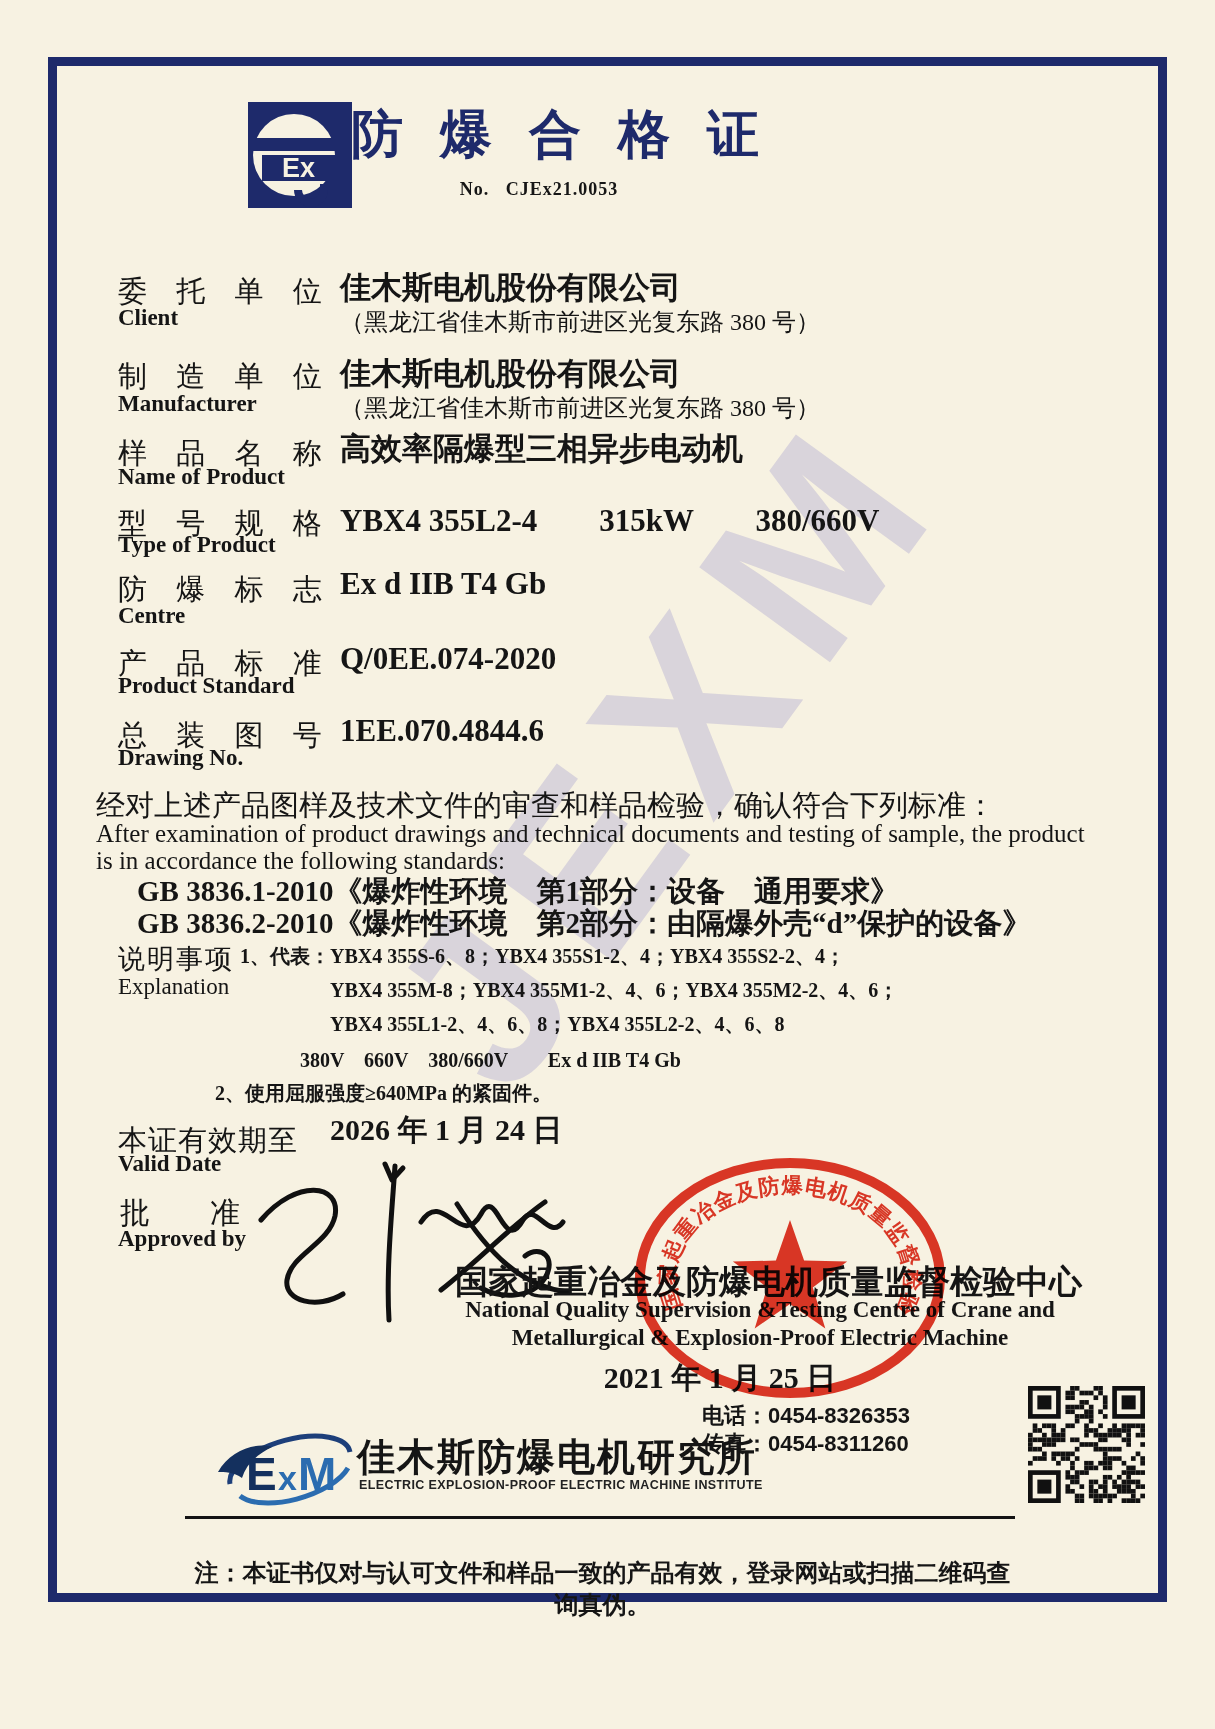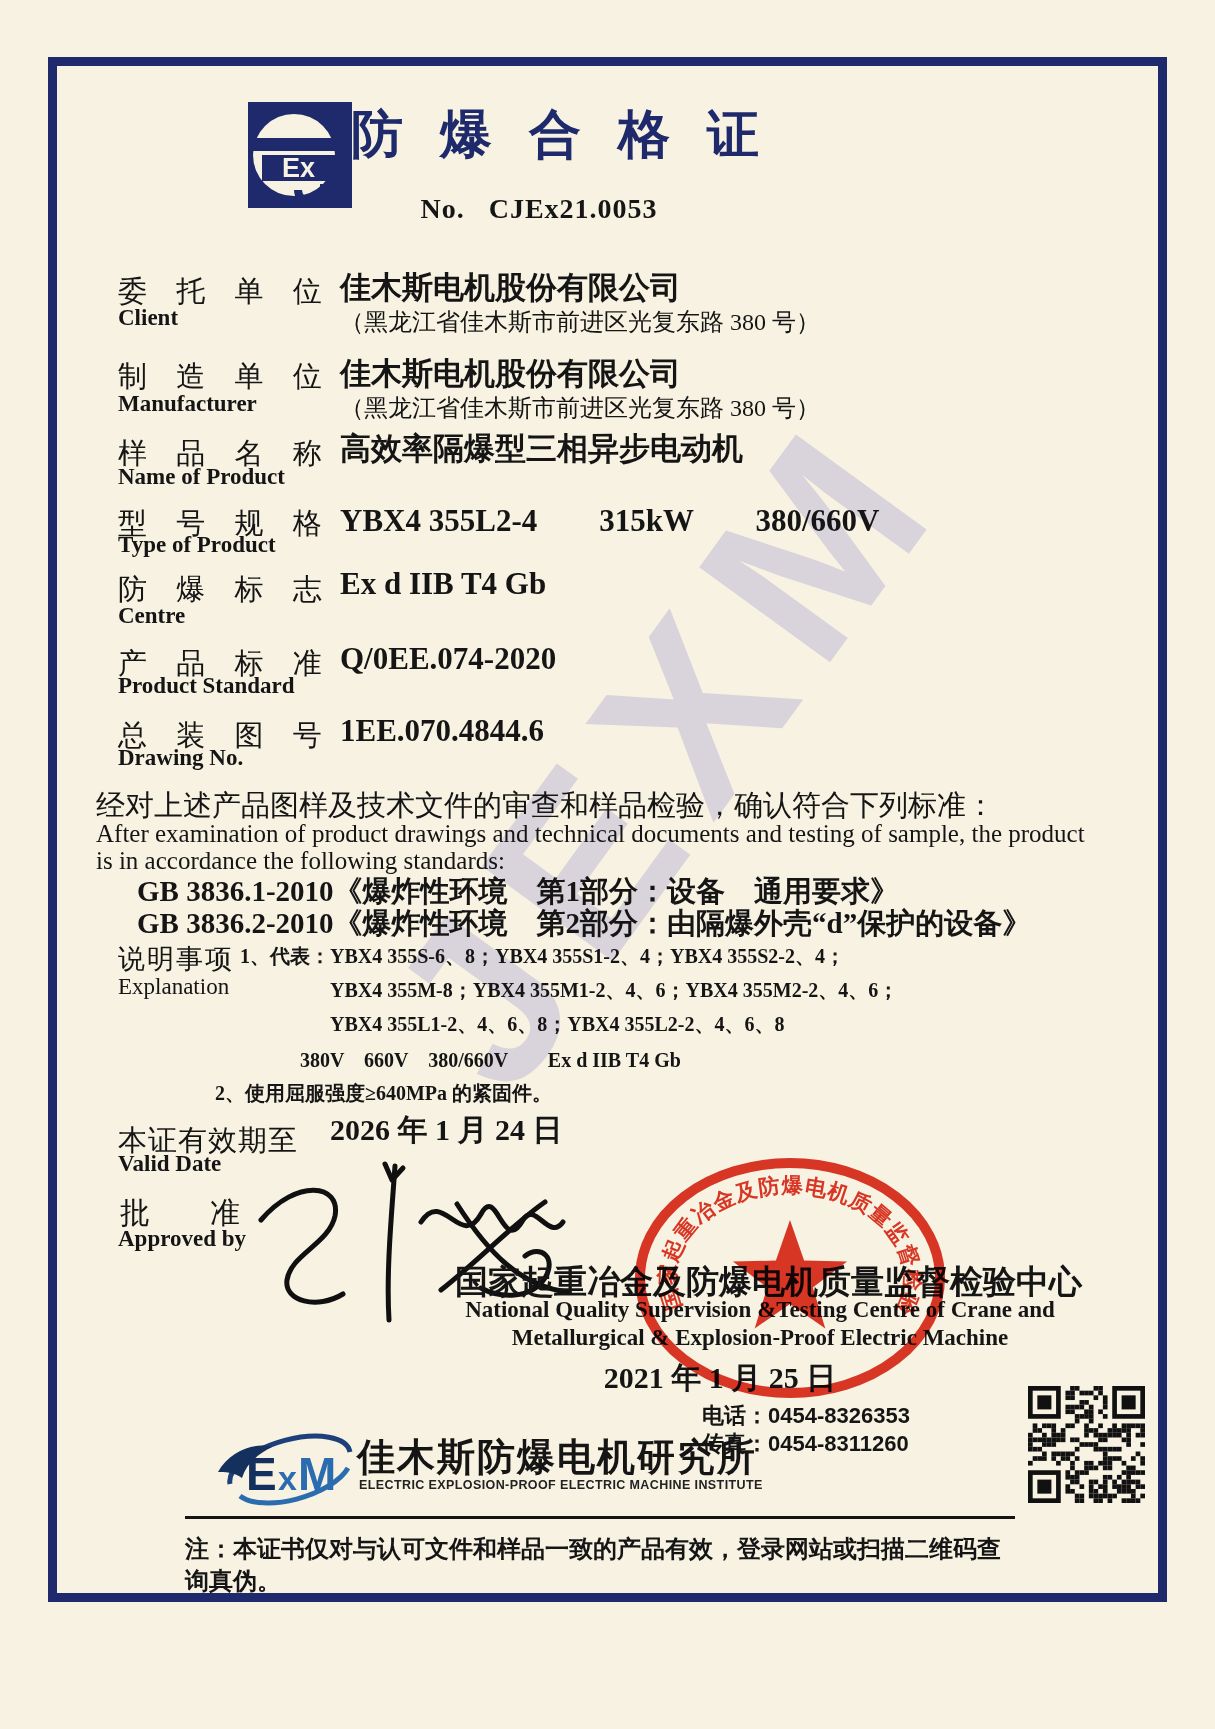--- a/index.html
+++ b/index.html
@@ -17,34 +17,34 @@
     position:absolute;left:245px;top:590px;width:840px;height:320px;
     display:flex;align-items:center;justify-content:center;
     transform:rotate(-54deg);
     font-family:"Liberation Sans", sans-serif;font-weight:bold;
     font-size:235px;letter-spacing:28px;color:rgba(148,142,202,0.30);
     z-index:0;pointer-events:none;white-space:nowrap;
   }
   .hdr{position:absolute;left:339px;top:100px;width:400px;text-align:center;z-index:1;}
   .hdr-cn{font-size:52px;font-weight:bold;color:#1e2a6b;letter-spacing:12px;white-space:nowrap;margin-left:12px;}
   .hdr-en{font-size:25px;font-weight:bold;color:#1e2a6b;letter-spacing:1px;margin-top:12px;white-space:pre;}
-  .hdr-no{font-size:28px;font-weight:bold;color:#161616;letter-spacing:1px;margin-top:23px;white-space:pre;}
+  .hdr-no{font-size:18px;font-weight:bold;color:#161616;letter-spacing:1px;margin-top:9px;white-space:pre;}
   .lbl-cn{font-size:29px;letter-spacing:11px;white-space:nowrap;z-index:1;}
   .lbl-en{font-size:23px;font-weight:bold;white-space:nowrap;z-index:1;}
   .val{font-size:31px;font-weight:bold;white-space:pre;z-index:1;}
   .sub{font-size:24px;white-space:nowrap;z-index:1;}
   .para-cn{font-size:29px;font-weight:400;white-space:nowrap;z-index:1;}
   .para-en{font-size:25px;white-space:nowrap;z-index:1;}
   .std{font-size:29px;font-weight:600;white-space:nowrap;z-index:1;}
   .expl{font-size:20px;font-weight:700;white-space:pre;z-index:1;}
   .auth-cn{font-size:33px;font-weight:bold;white-space:nowrap;z-index:3;}
   .auth-en{font-size:23px;font-weight:bold;text-align:center;z-index:3;}
   .sans{font-family:"Liberation Sans", sans-serif;}
   .contact{font-size:22px;font-weight:600;line-height:28px;white-space:nowrap;z-index:3;}
-  .note{font-size:24px;font-weight:600;text-align:left;z-index:1;}
+  .note{font-size:24px;font-weight:600;text-align:center;z-index:1;margin-top:24px;}
   .sep{position:absolute;left:185px;top:1516px;width:830px;height:3px;background:#141414;z-index:1;}
   .seal{position:absolute;left:615px;top:1140px;z-index:4;mix-blend-mode:multiply;opacity:.93;}
   svg{display:block;}
 </style>
 </head>
 <body>
 
 <div class="frame"></div>
 
 <div class="watermark">JEXM</div>

